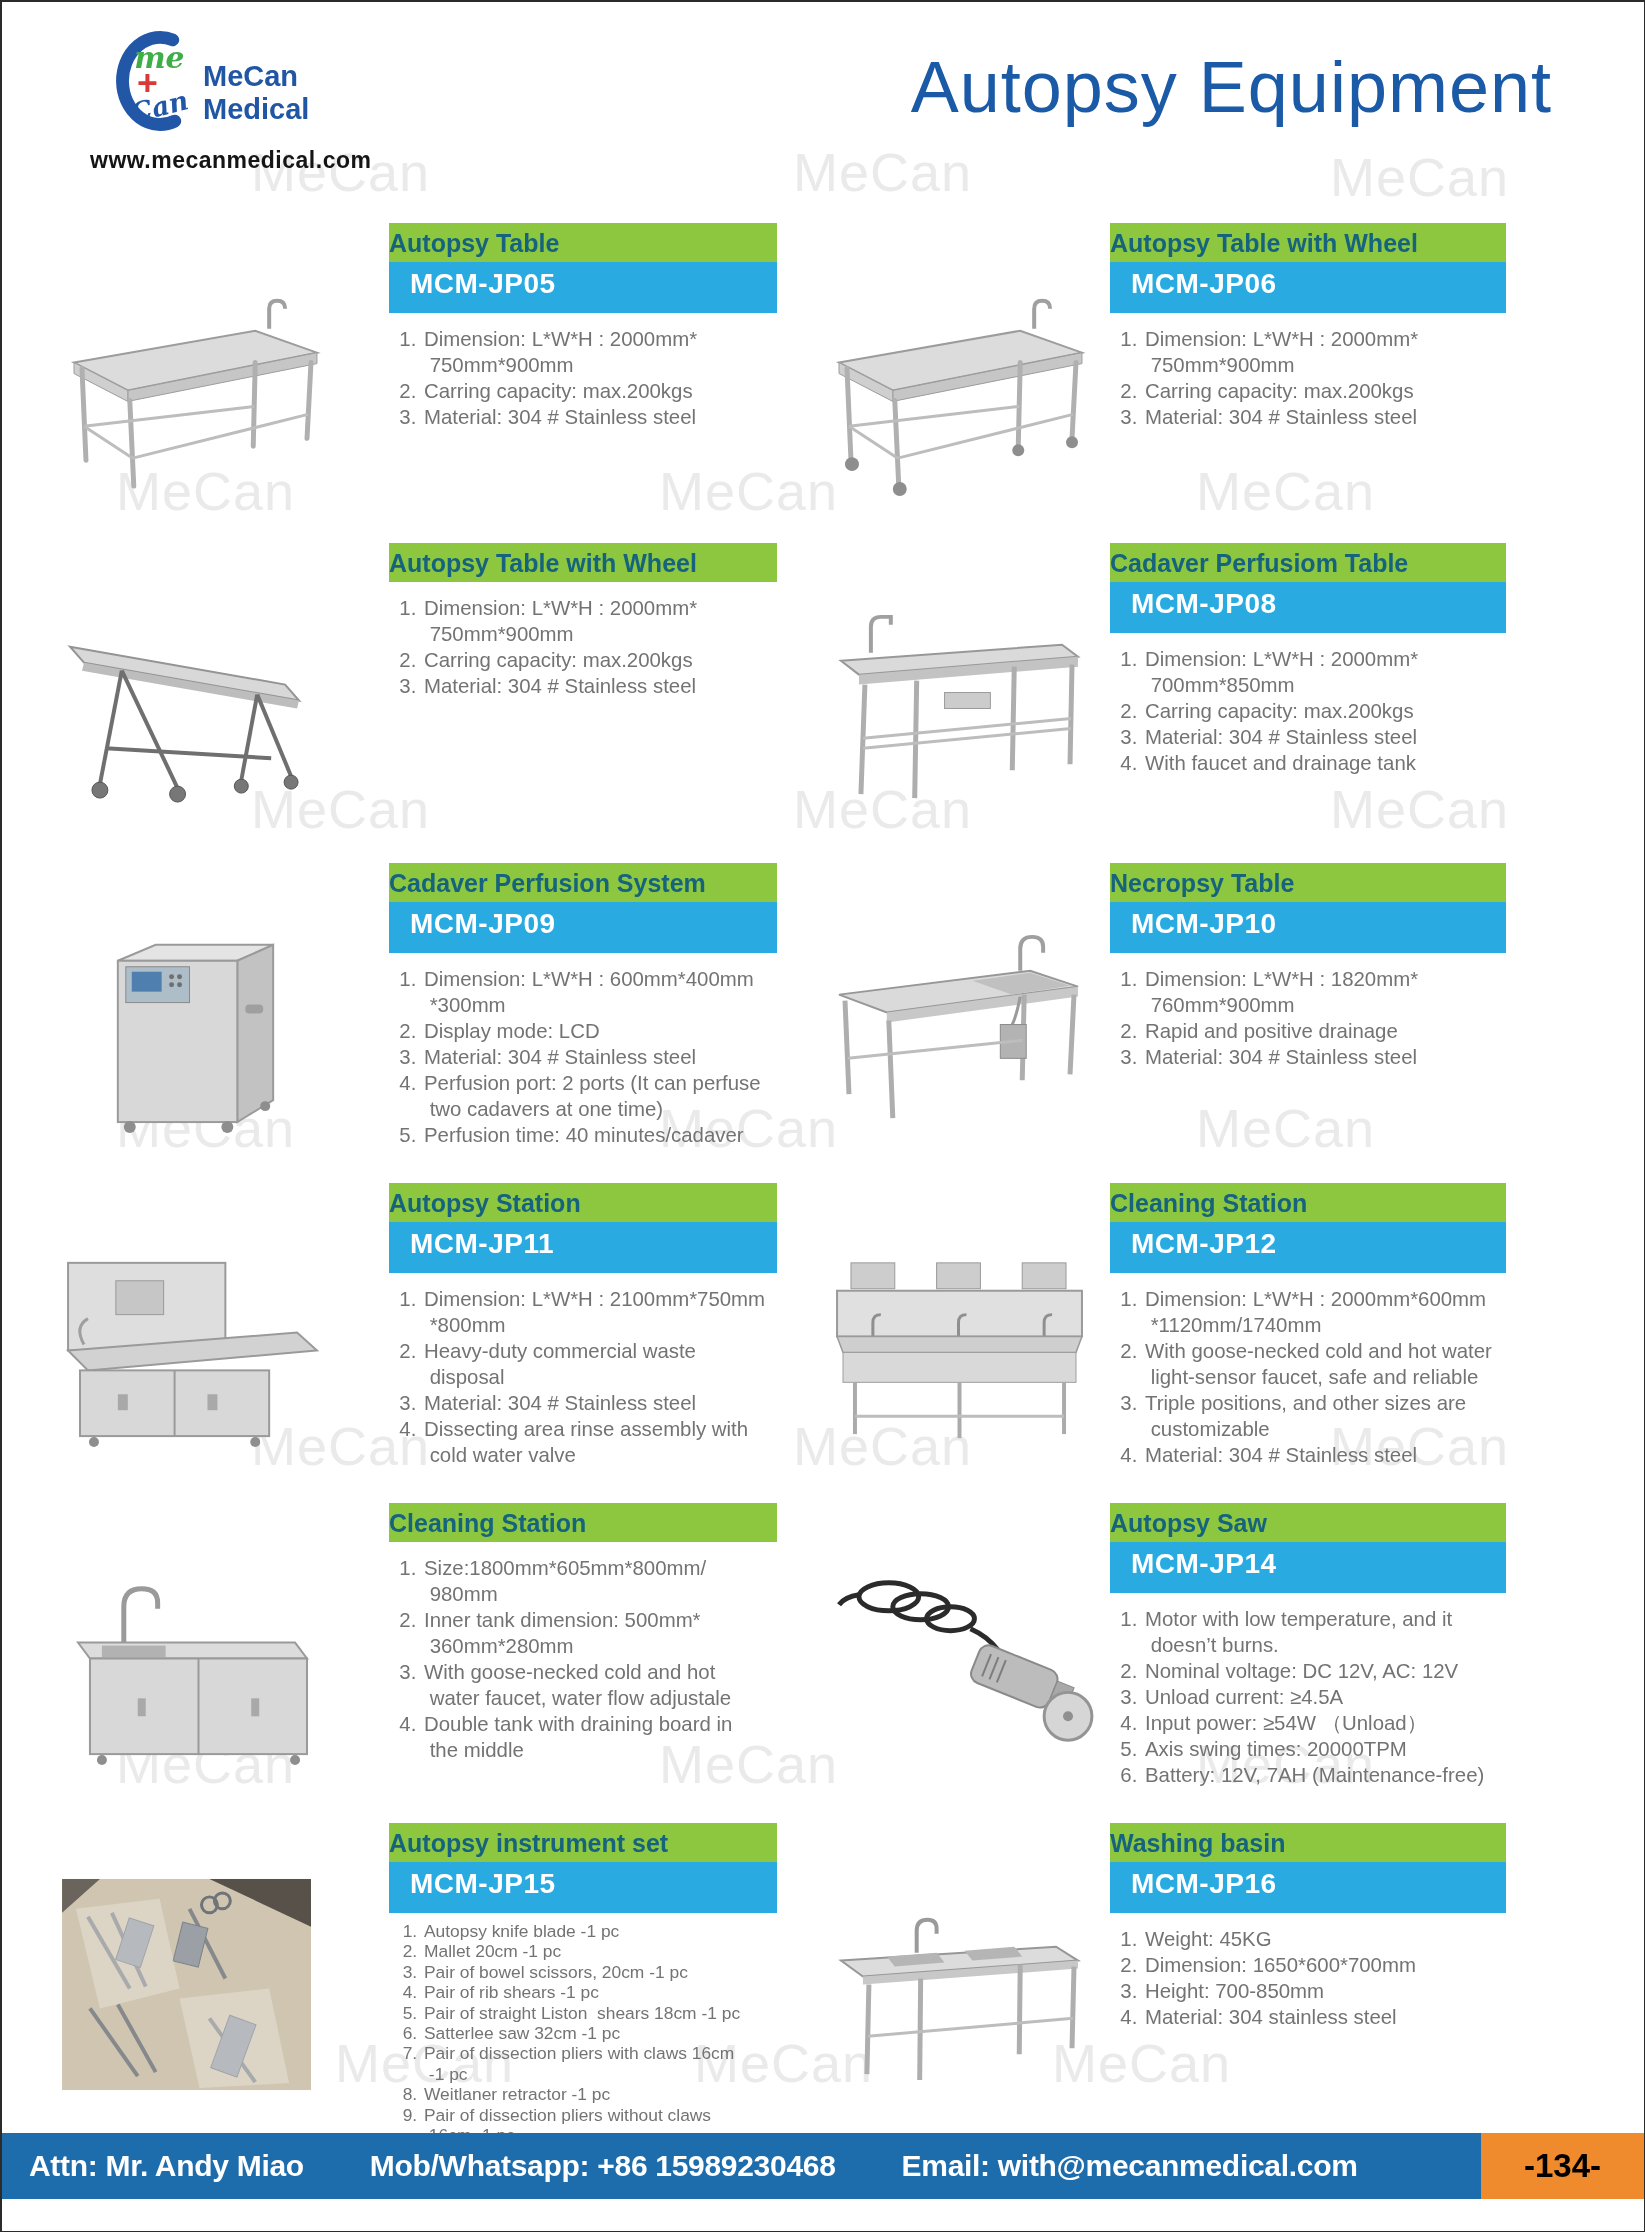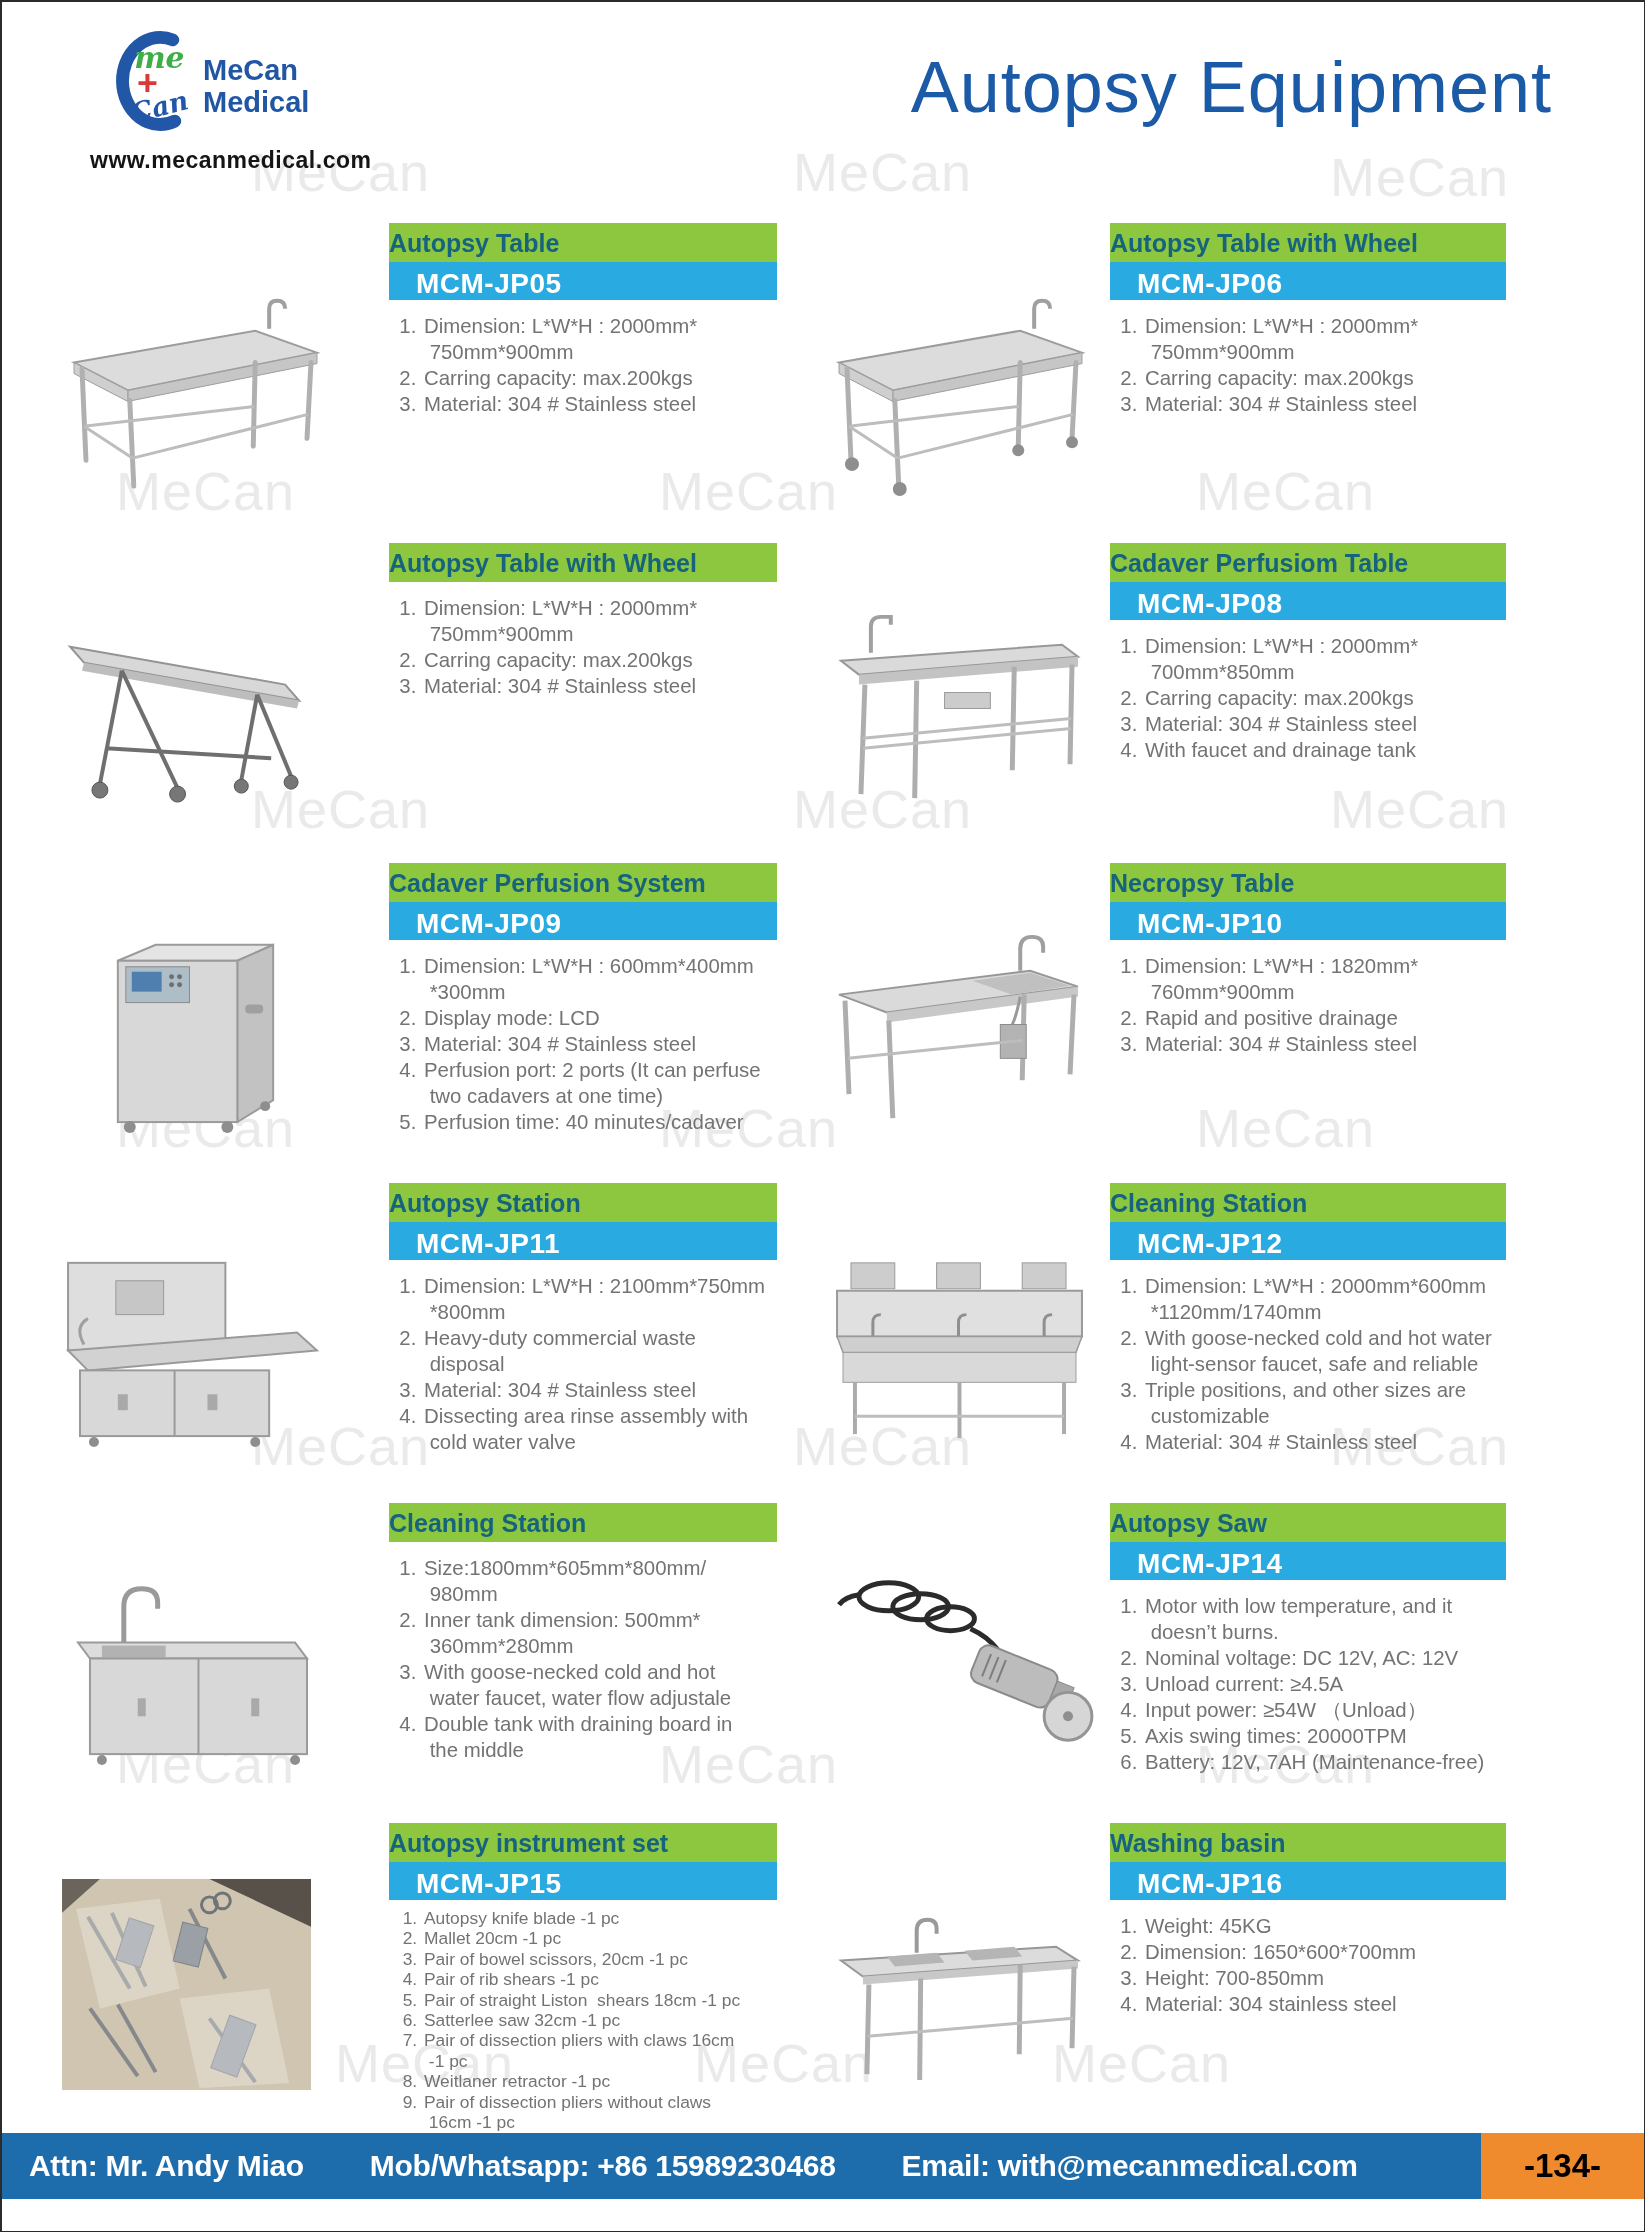--- a/index.html
+++ b/index.html
@@ -6,36 +6,36 @@
   .page{
     position:relative;width:1646px;height:2233px;margin:0 auto;
     background:#ffffff;border:2px solid #2b2b2b;box-sizing:border-box;
     font-family:"Liberation Sans","DejaVu Sans",sans-serif;overflow:hidden;
   }
   
   .wm-layer{position:absolute;inset:0;z-index:0;pointer-events:none;}
   .wm{position:absolute;font-size:54px;color:#eaeaea;font-weight:400;letter-spacing:1px;}
   
   .header{position:absolute;top:0;left:0;right:0;height:209px;z-index:2;}
-  .logo{position:absolute;left:105px;top:26px;display:flex;gap:12px;}
+  .logo{position:absolute;left:105px;top:26px;display:flex;gap:12px;align-items:center;}
   .logo-name{margin-top:26px;font-weight:bold;color:#2156a5;font-size:29px;line-height:1.12;}
   .website{position:absolute;left:88px;top:145px;font-weight:bold;color:#151515;font-size:23px;letter-spacing:0.5px;}
   .page-title{position:absolute;right:92px;top:44px;font-size:72px;font-weight:normal;color:#1a5aa6;letter-spacing:1px;white-space:nowrap;}
   
   .grid{position:absolute;top:221px;left:0;right:0;z-index:1;display:grid;grid-template-columns:823px 823px;grid-auto-rows:320px;}
   .card{display:flex;height:320px;align-items:stretch;}
   .card.left{padding-left:58px;}
   .card.left .photo{margin-right:60px;}
   .card.right .photo{margin-right:16px;}
   .photo{flex:0 0 269px;width:269px;display:flex;align-items:center;justify-content:center;}
   .photo svg{width:269px;height:229px;}
   .info{width:396px;}
   .card.left .info{width:388px;}
   .bar-green{background:#8dc63f;color:#15637d;font-weight:bold;font-size:25px;height:39px;line-height:40px;}
-  .bar-blue{background:#29abe2;color:#ffffff;font-weight:bold;font-size:28px;height:38px;line-height:43px;padding-left:27px;letter-spacing:0.5px;}
+  .bar-blue{background:#29abe2;color:#ffffff;font-weight:bold;font-size:28px;height:51px;line-height:43px;padding-left:21px;letter-spacing:0.5px;}
   ol.specs{margin:13px 0 0 0;padding-left:33px;font-size:20.4px;line-height:26px;color:#737373;}
   ol.specs li{white-space:pre-wrap;padding-left:2px;}
   ol.specs.small{font-size:17.4px;line-height:20.4px;margin-top:8px;}
   
   .footer{position:absolute;left:0;right:0;bottom:32px;height:66px;z-index:2;}
   .footer-blue{position:absolute;left:0;right:163px;top:0;bottom:0;background:#1d6cac;display:flex;align-items:center;gap:66px;padding-left:27px;}
   .footer-blue span{color:#ffffff;font-weight:bold;font-size:30px;letter-spacing:-0.3px;white-space:nowrap;}
   .footer-page{position:absolute;right:0;top:0;bottom:0;width:163px;background:#ef8a2d;color:#000000;font-weight:bold;font-size:33px;display:flex;align-items:center;justify-content:center;}
   .defs{position:absolute;width:0;height:0;overflow:hidden;}
 </style>

